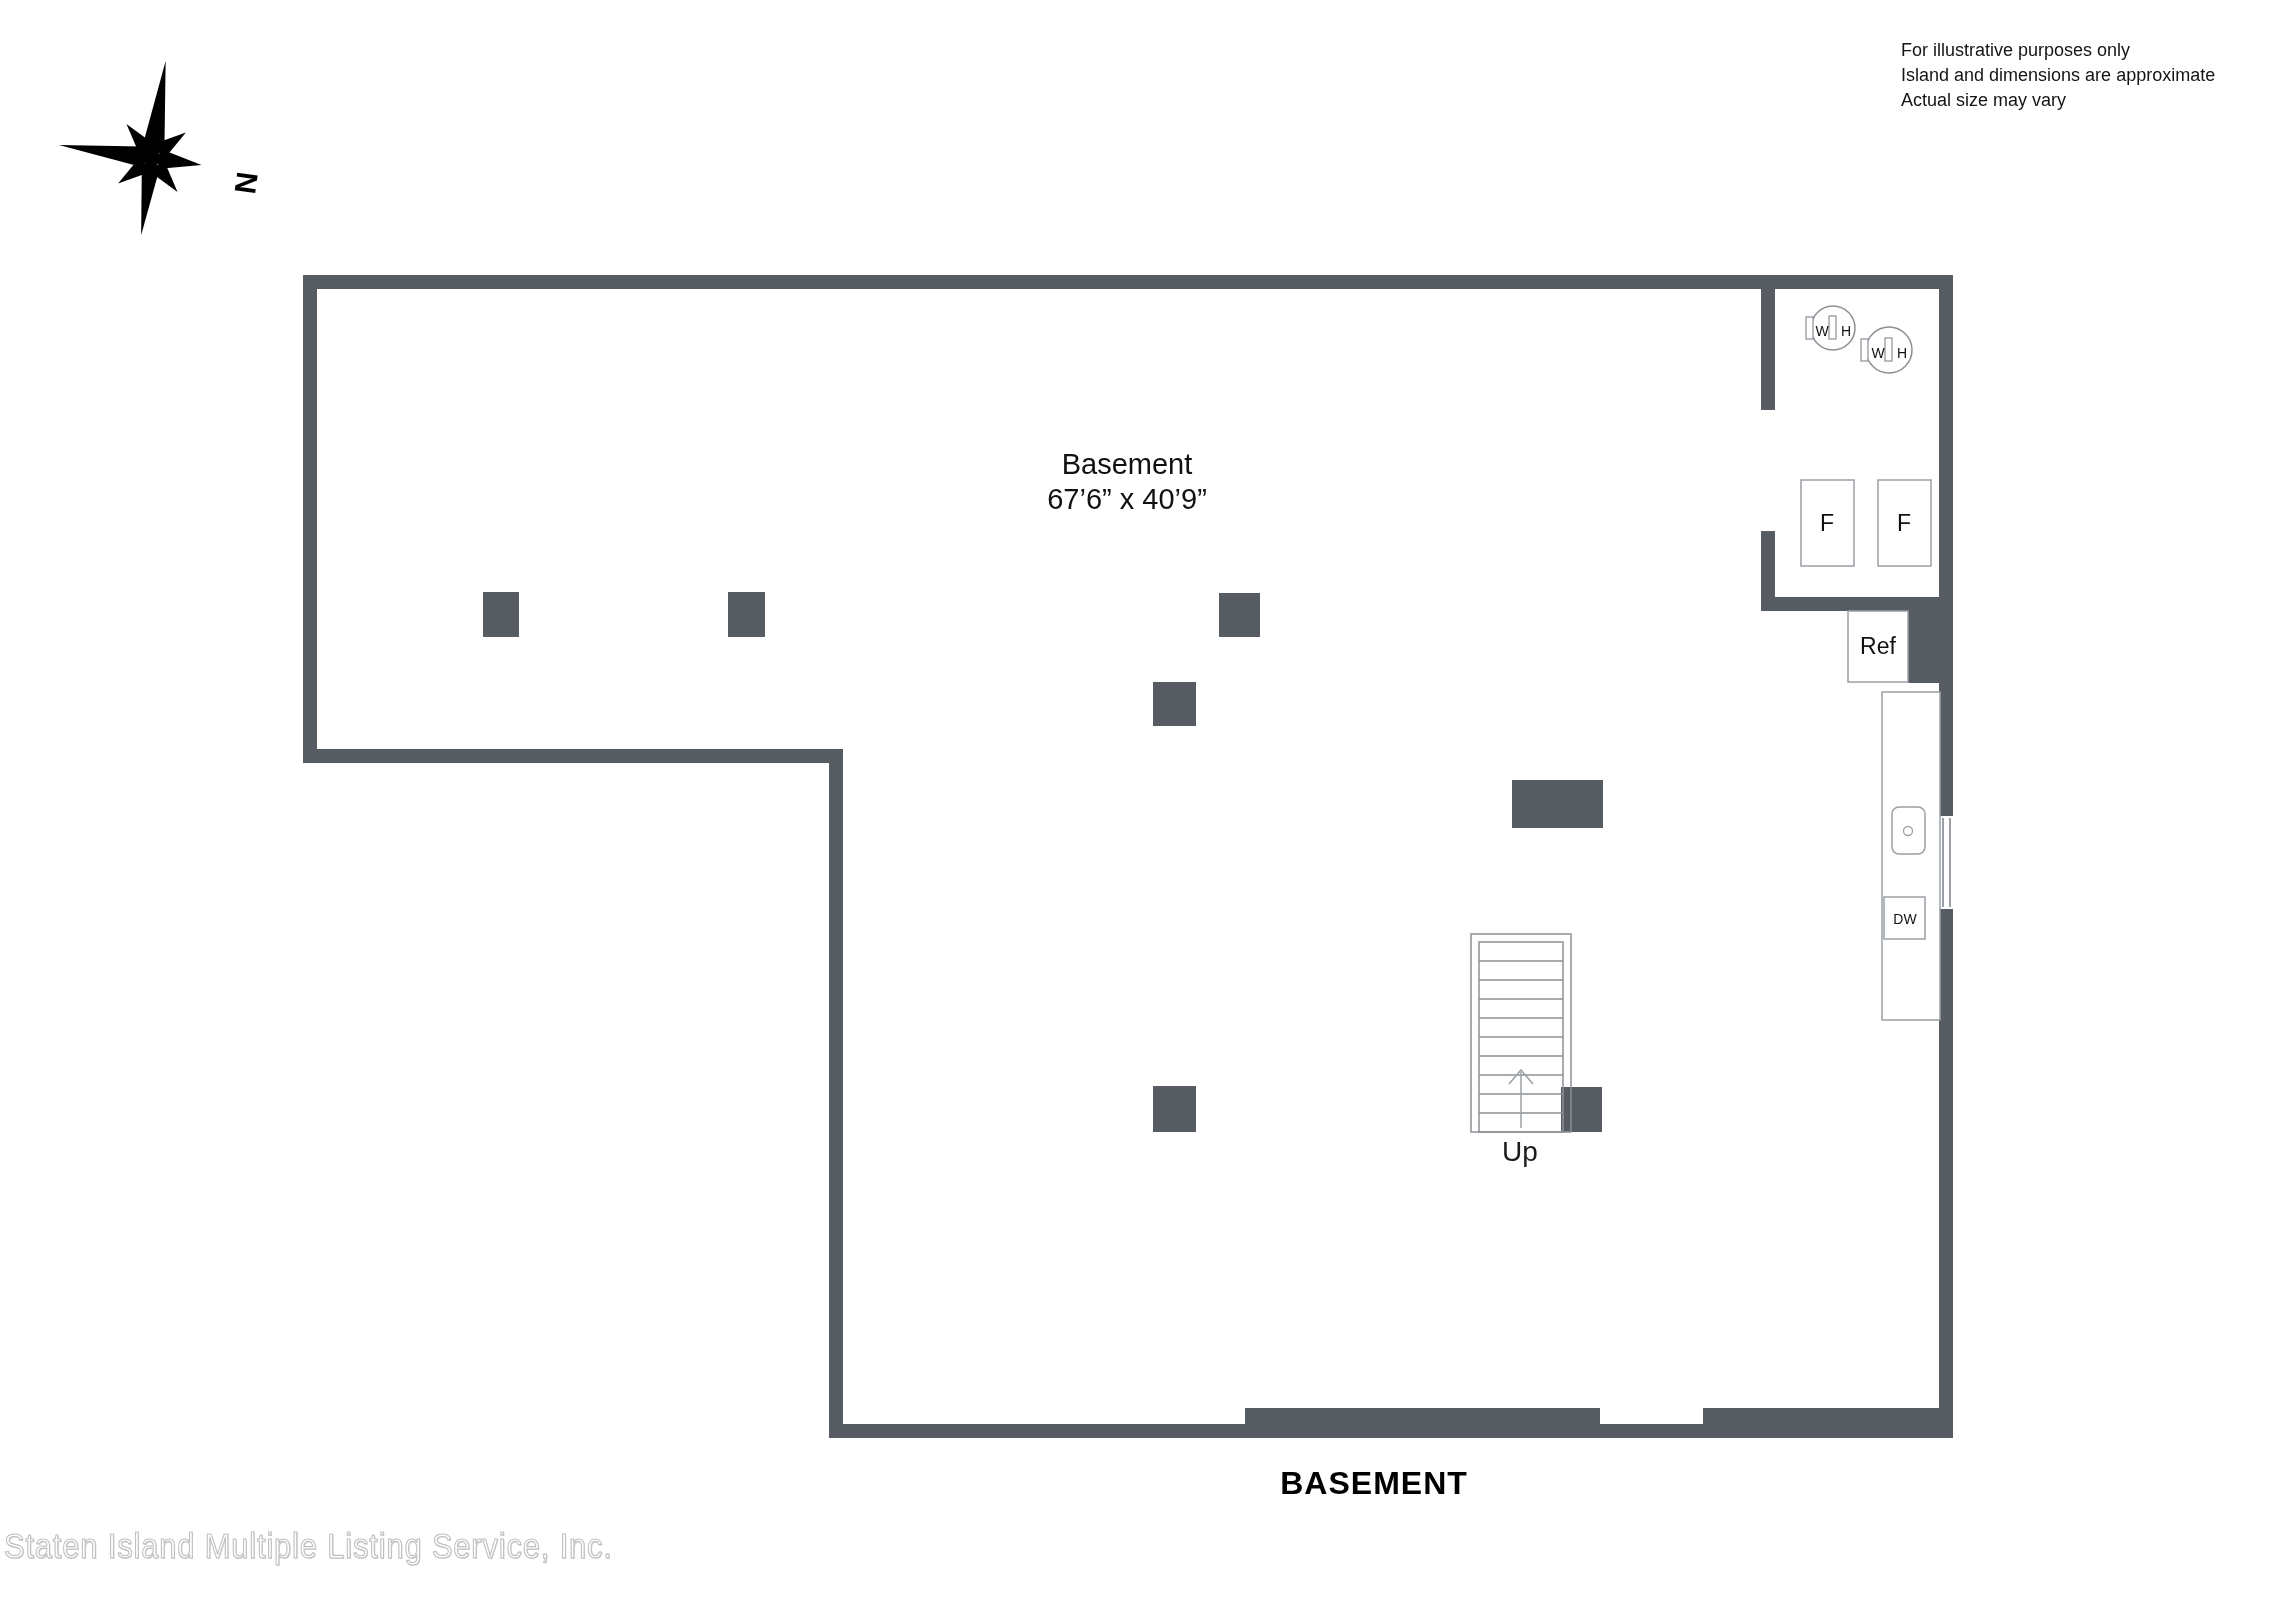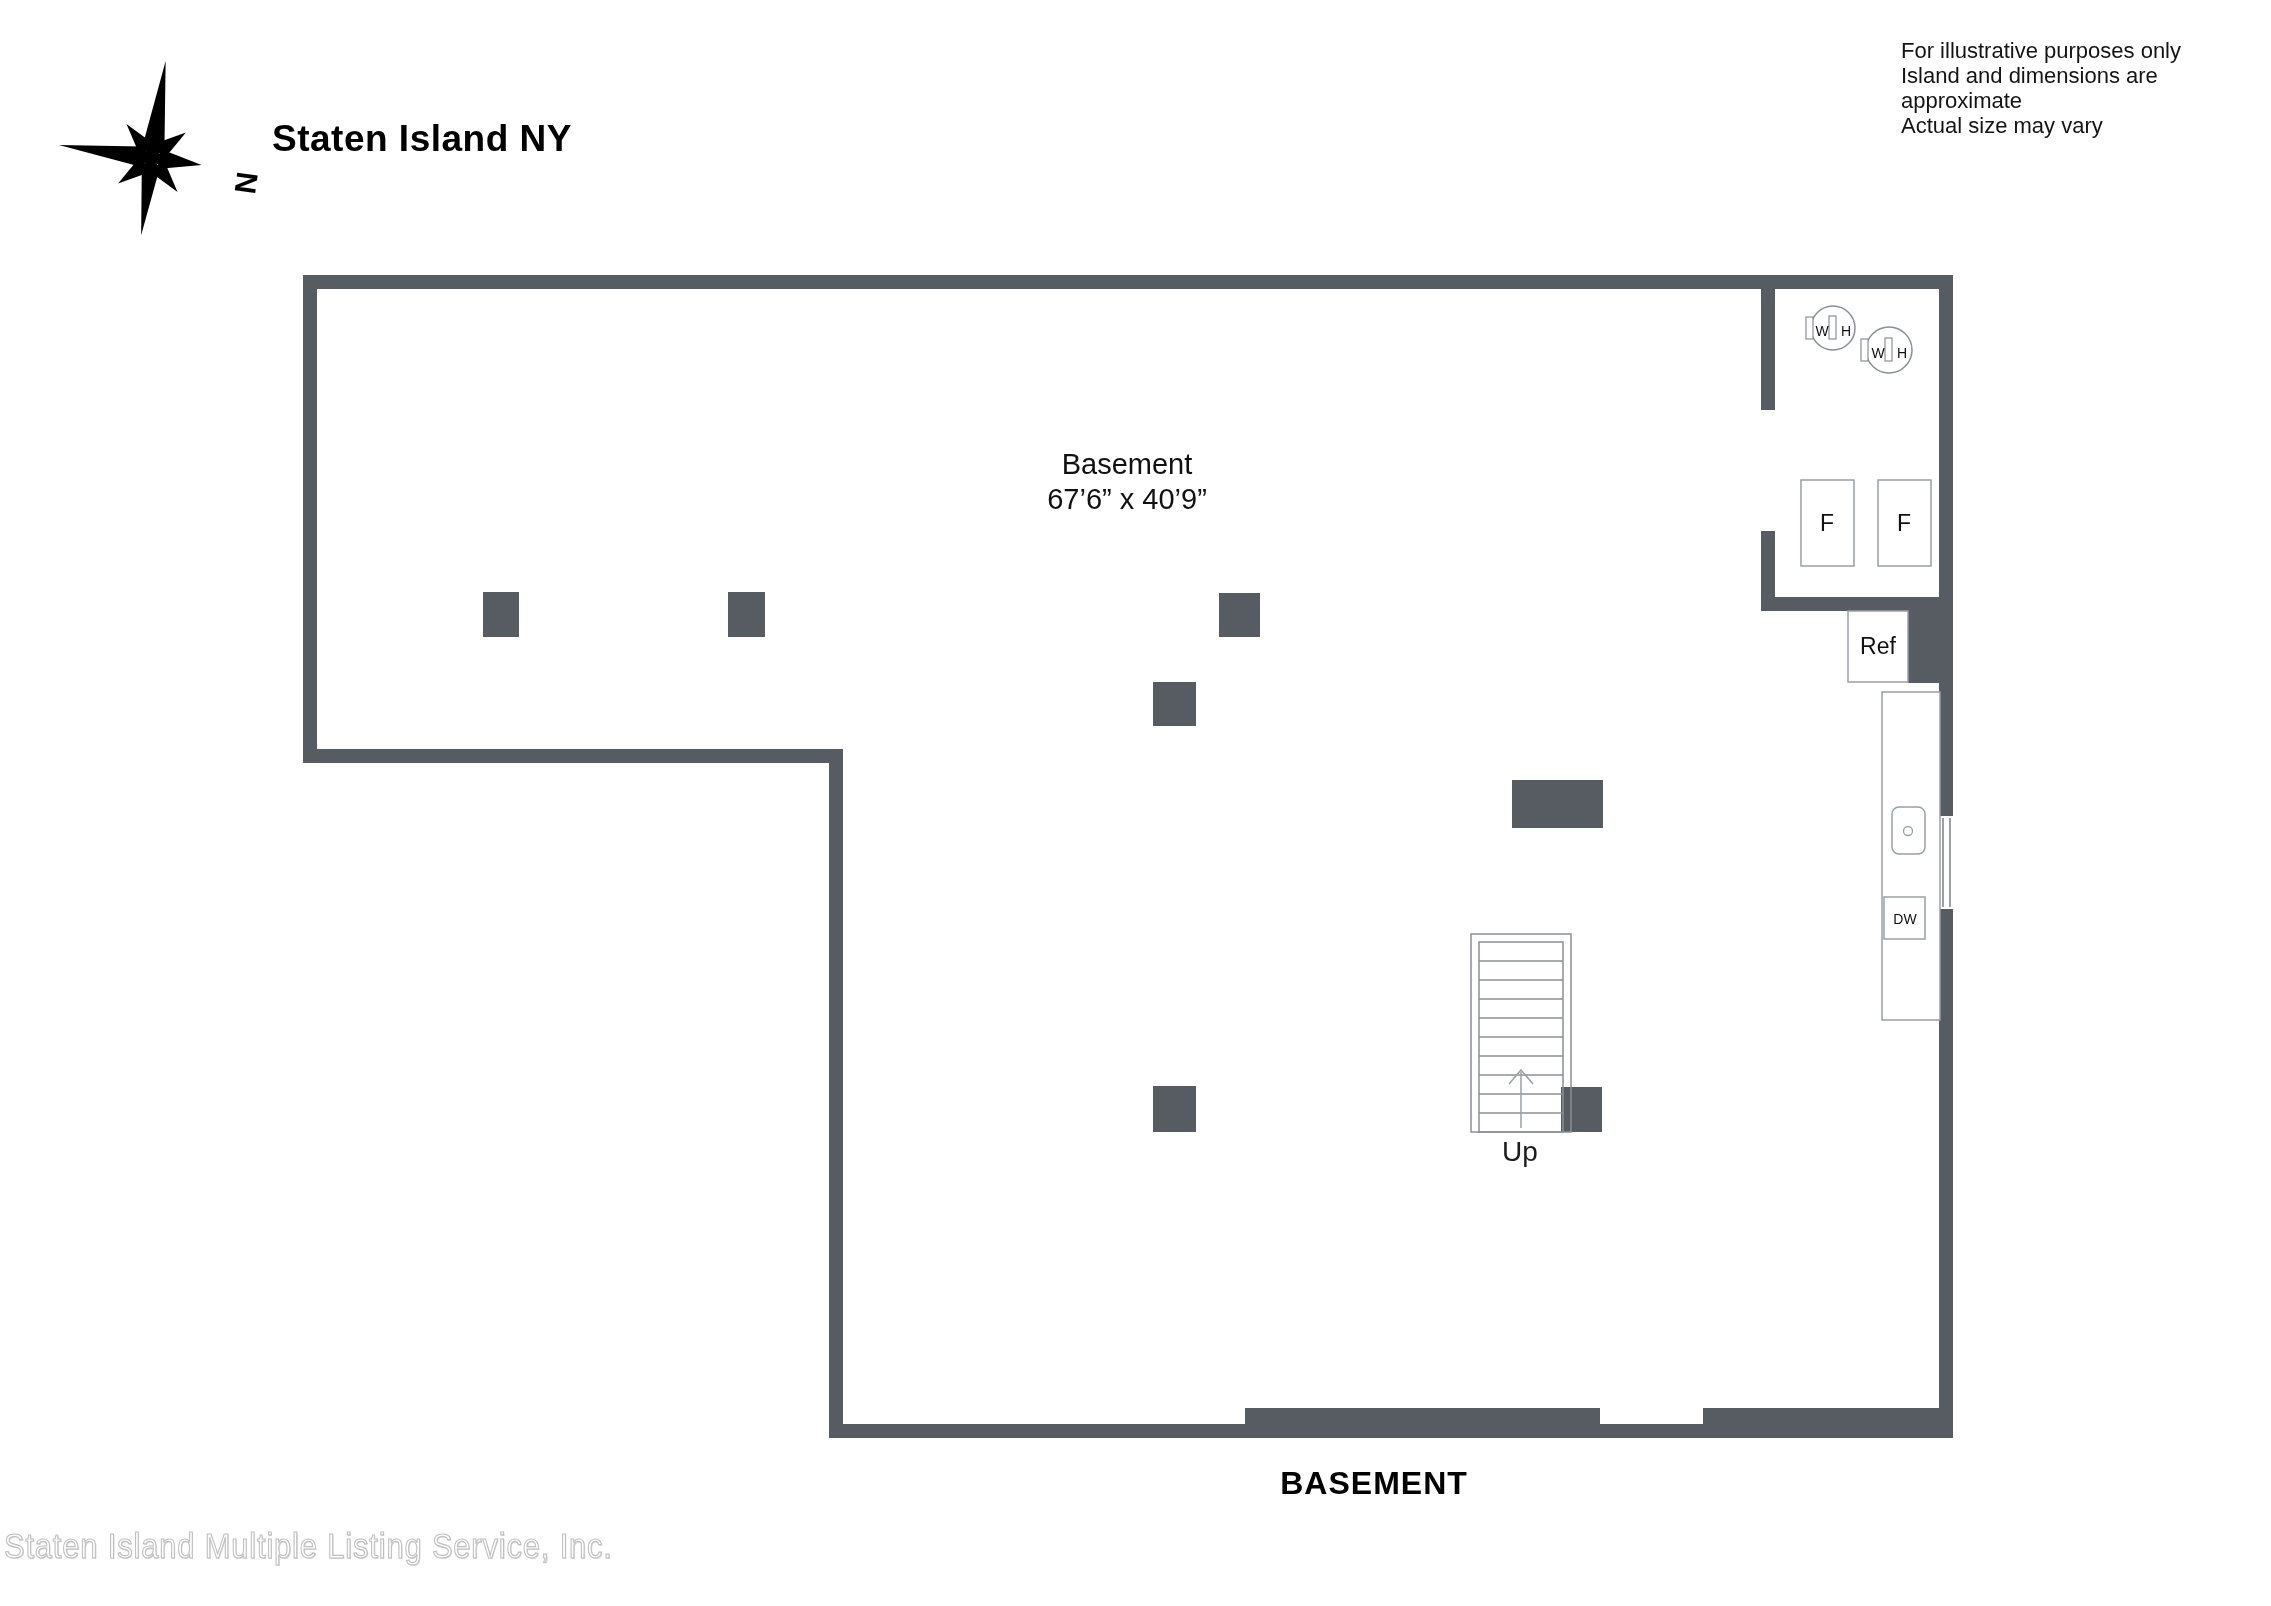--- a/index.html
+++ b/index.html
@@ -14,21 +14,21 @@
     position:relative;width:2271px;height:1606px;background:#ffffff;
     font-family:"Liberation Sans", sans-serif;overflow:hidden;
   }
   .address{
     position:absolute;left:272px;top:116px;
     font-size:37px;font-weight:bold;line-height:46px;color:#000;
     letter-spacing:0.5px;
   }
   .disclaimer{
     position:absolute;left:1901px;top:38px;
-    font-size:22px;line-height:25px;color:#141414;
+    font-size:18px;line-height:25px;color:#141414;
   }
   .watermark{
     position:absolute;left:4px;top:1526px;
     font-size:35px;color:#ffffff;white-space:nowrap;letter-spacing:1px;
     -webkit-text-stroke:1.2px var(--watermark-outline);
     text-shadow:1px 1px 0 #d8d8d8;
     transform:scaleX(0.88);transform-origin:left top;
   }
   svg.plan{position:absolute;left:0;top:0;}
   .wall{fill:var(--wall-color);stroke:none;}
@@ -45,21 +45,20 @@
   .small-label{font-size:14px;}
   .tiny-label{font-size:14px;}
   .compass-n{font-size:30px;font-weight:bold;fill:#000;}
 </style>
 </head>
 <body>
 
 <div class="page">
 
   <div class="address">
-    <div>Staten Island NY</div>
   </div>
 
   <div class="disclaimer">
     <div>For illustrative purposes only</div>
     <div>Island and dimensions are approximate</div>
     <div>Actual size may vary</div>
   </div>
 
   <svg class="plan" width="2271" height="1606" viewBox="0 0 2271 1606">
 

